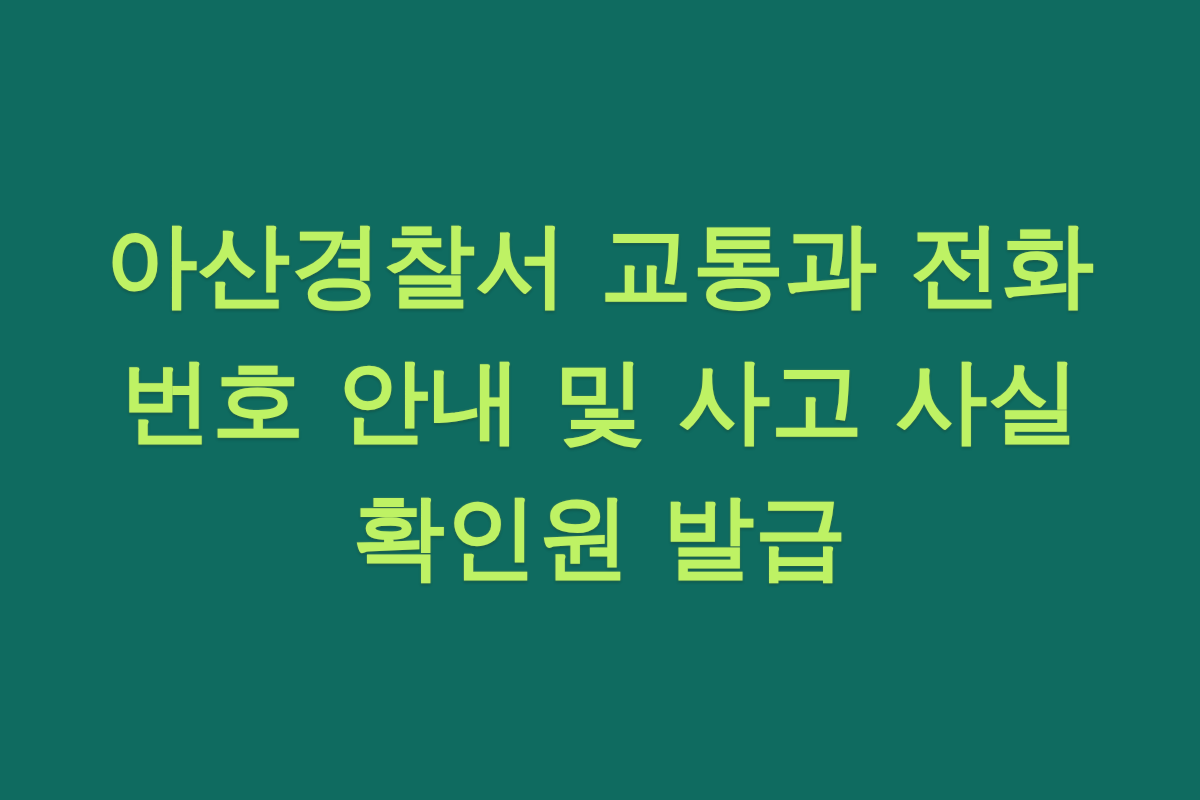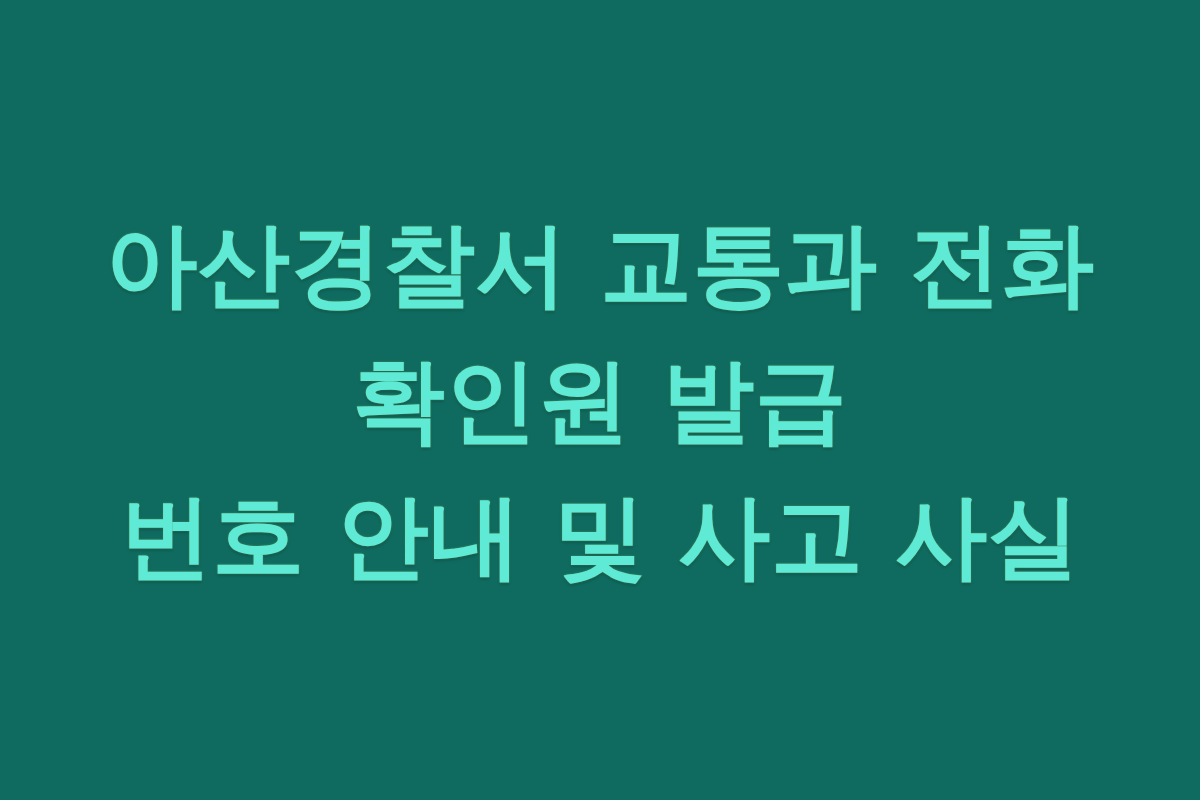--- a/index.html
+++ b/index.html
@@ -29,21 +29,21 @@
 
   .headline-block {
     width: 1140px;
     text-align: center;
     padding: 0 20px;
     box-sizing: border-box;
   }
 
   .headline {
     margin: 0;
-    color: #5eead4;
+    color: #bef264;
     font-family: "Liberation Sans", "DejaVu Sans", sans-serif;
     font-weight: 700;
     font-size: 92px;
     line-height: 136px;
     letter-spacing: 0.5px;
     word-spacing: 6px;
     text-align: center;
     white-space: normal;
     text-shadow:
       0 2px 3px rgba(0, 0, 0, 0.20),
@@ -54,17 +54,17 @@
     display: block;
   }
 </style>
 </head>
 <body>
 
 <div class="poster">
   <div class="headline-block">
     <h1 class="headline">
       <span class="headline-line">아산경찰서 교통과 전화</span>
+      <span class="headline-line">번호 안내 및 사고 사실</span>
       <span class="headline-line">확인원 발급</span>
-      <span class="headline-line">번호 안내 및 사고 사실</span>
     </h1>
   </div>
 </div>
 
 </body></html>

